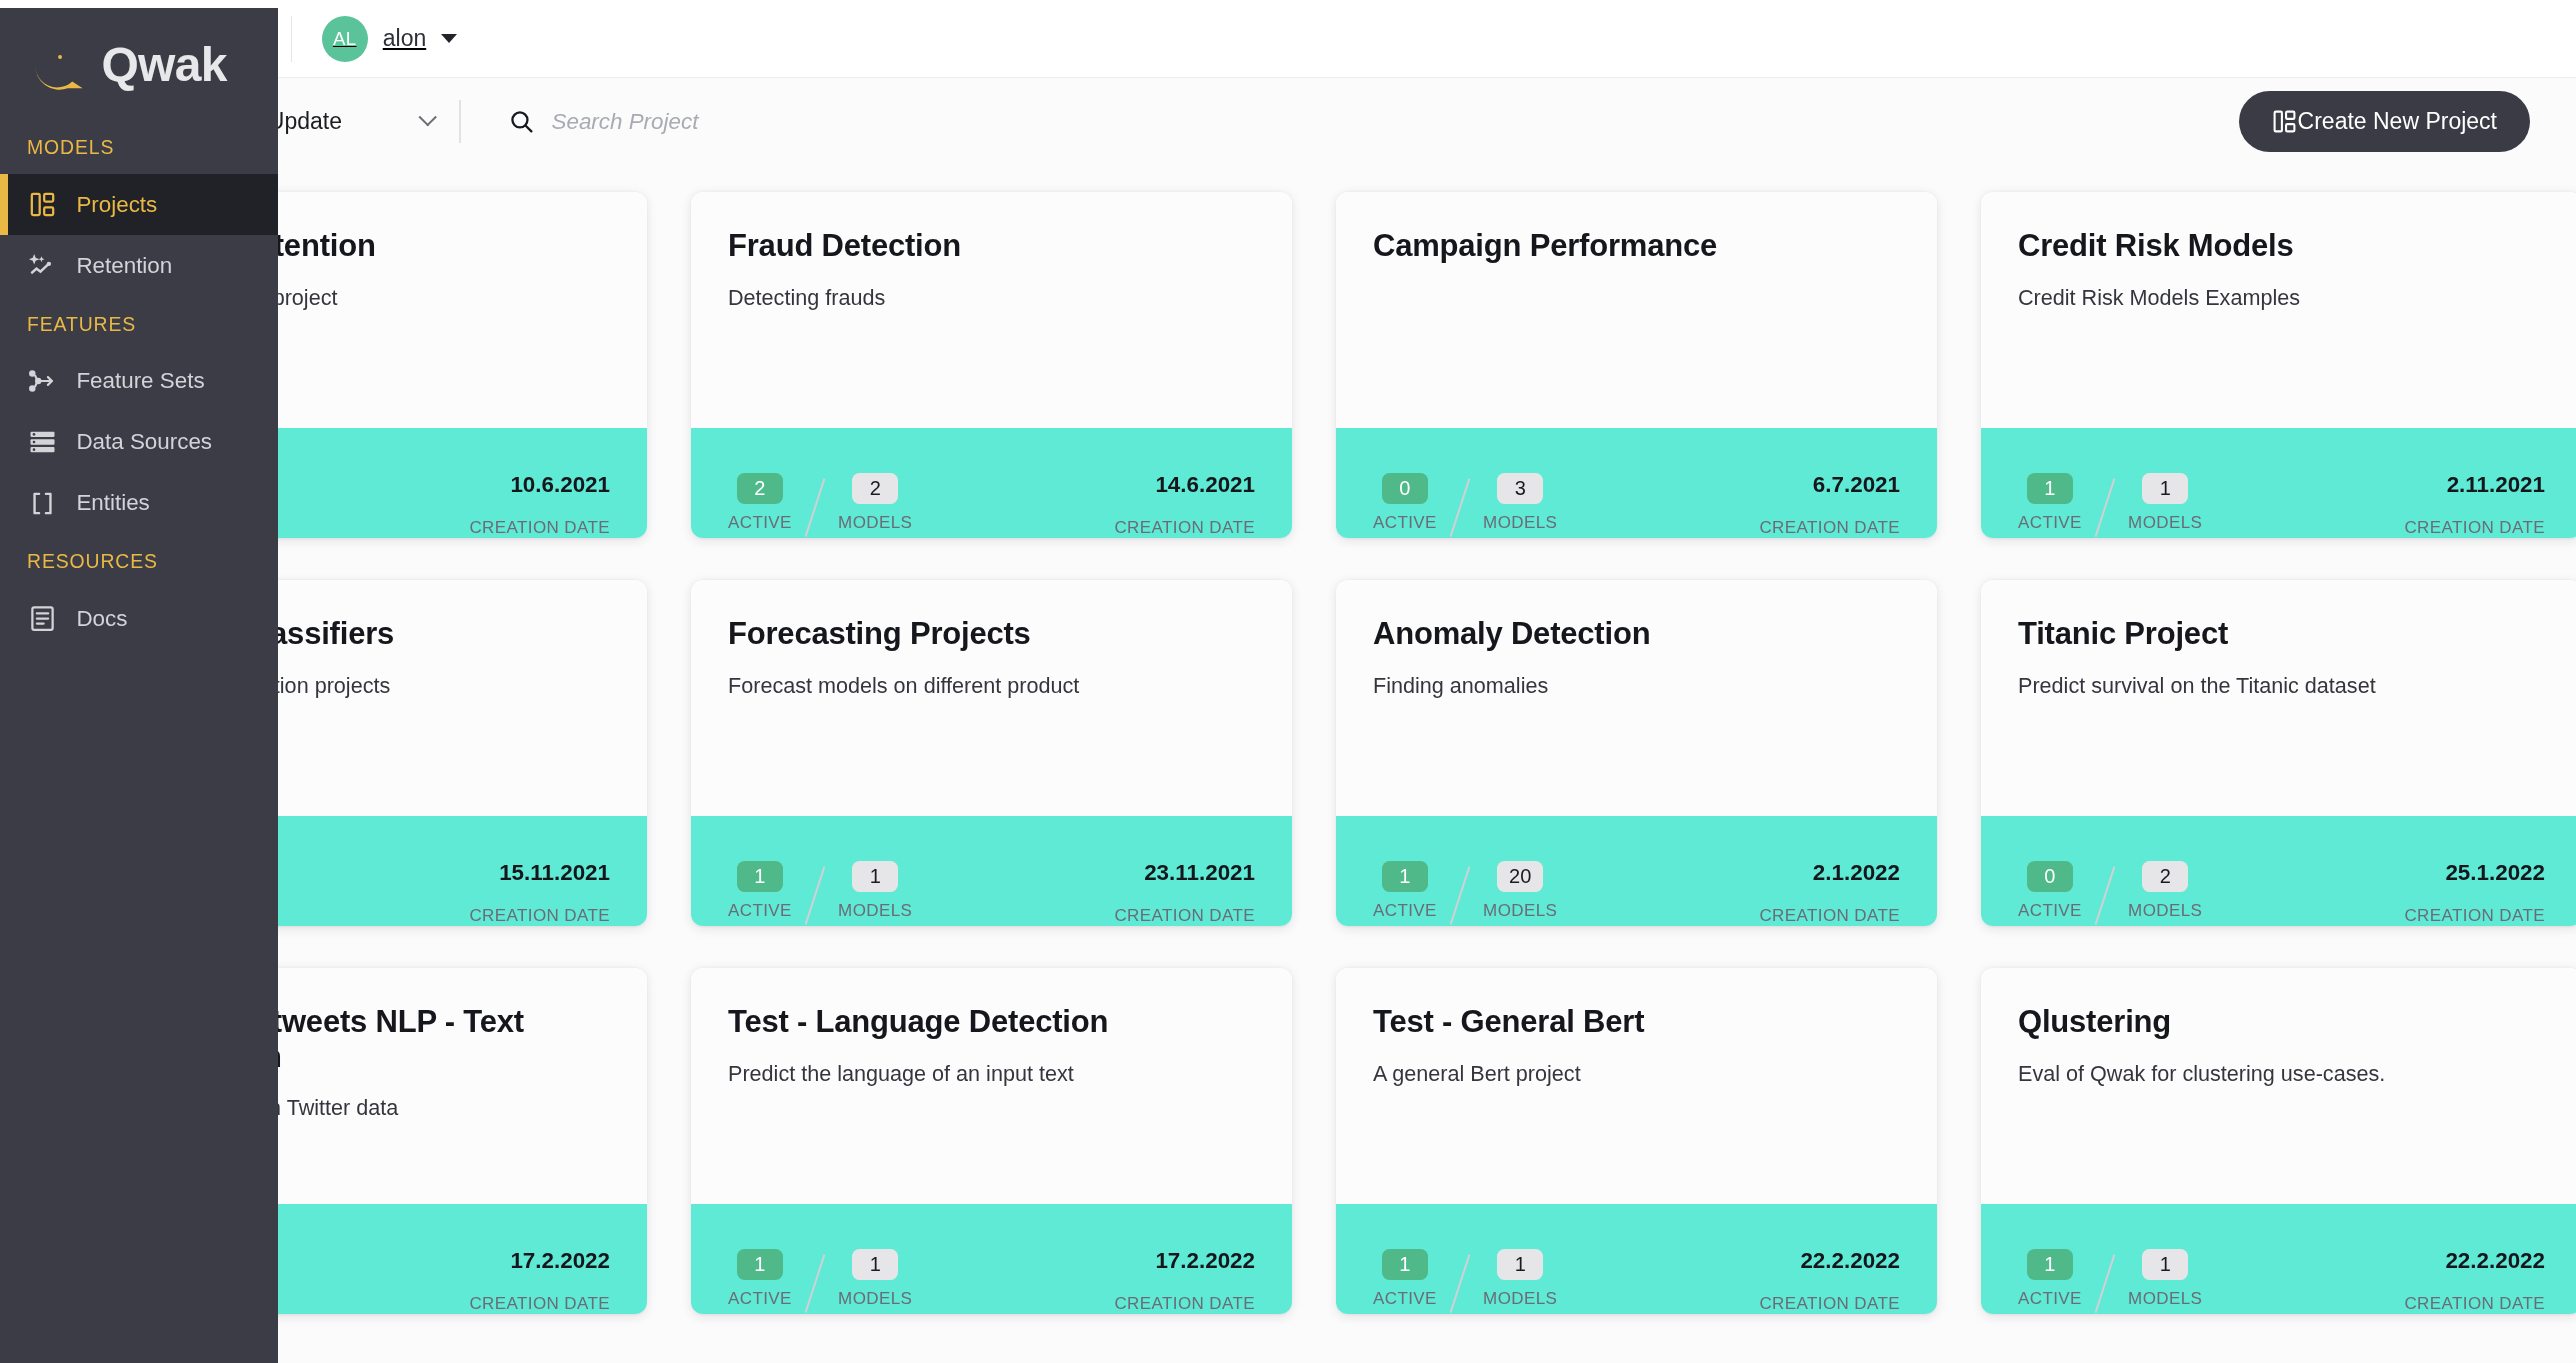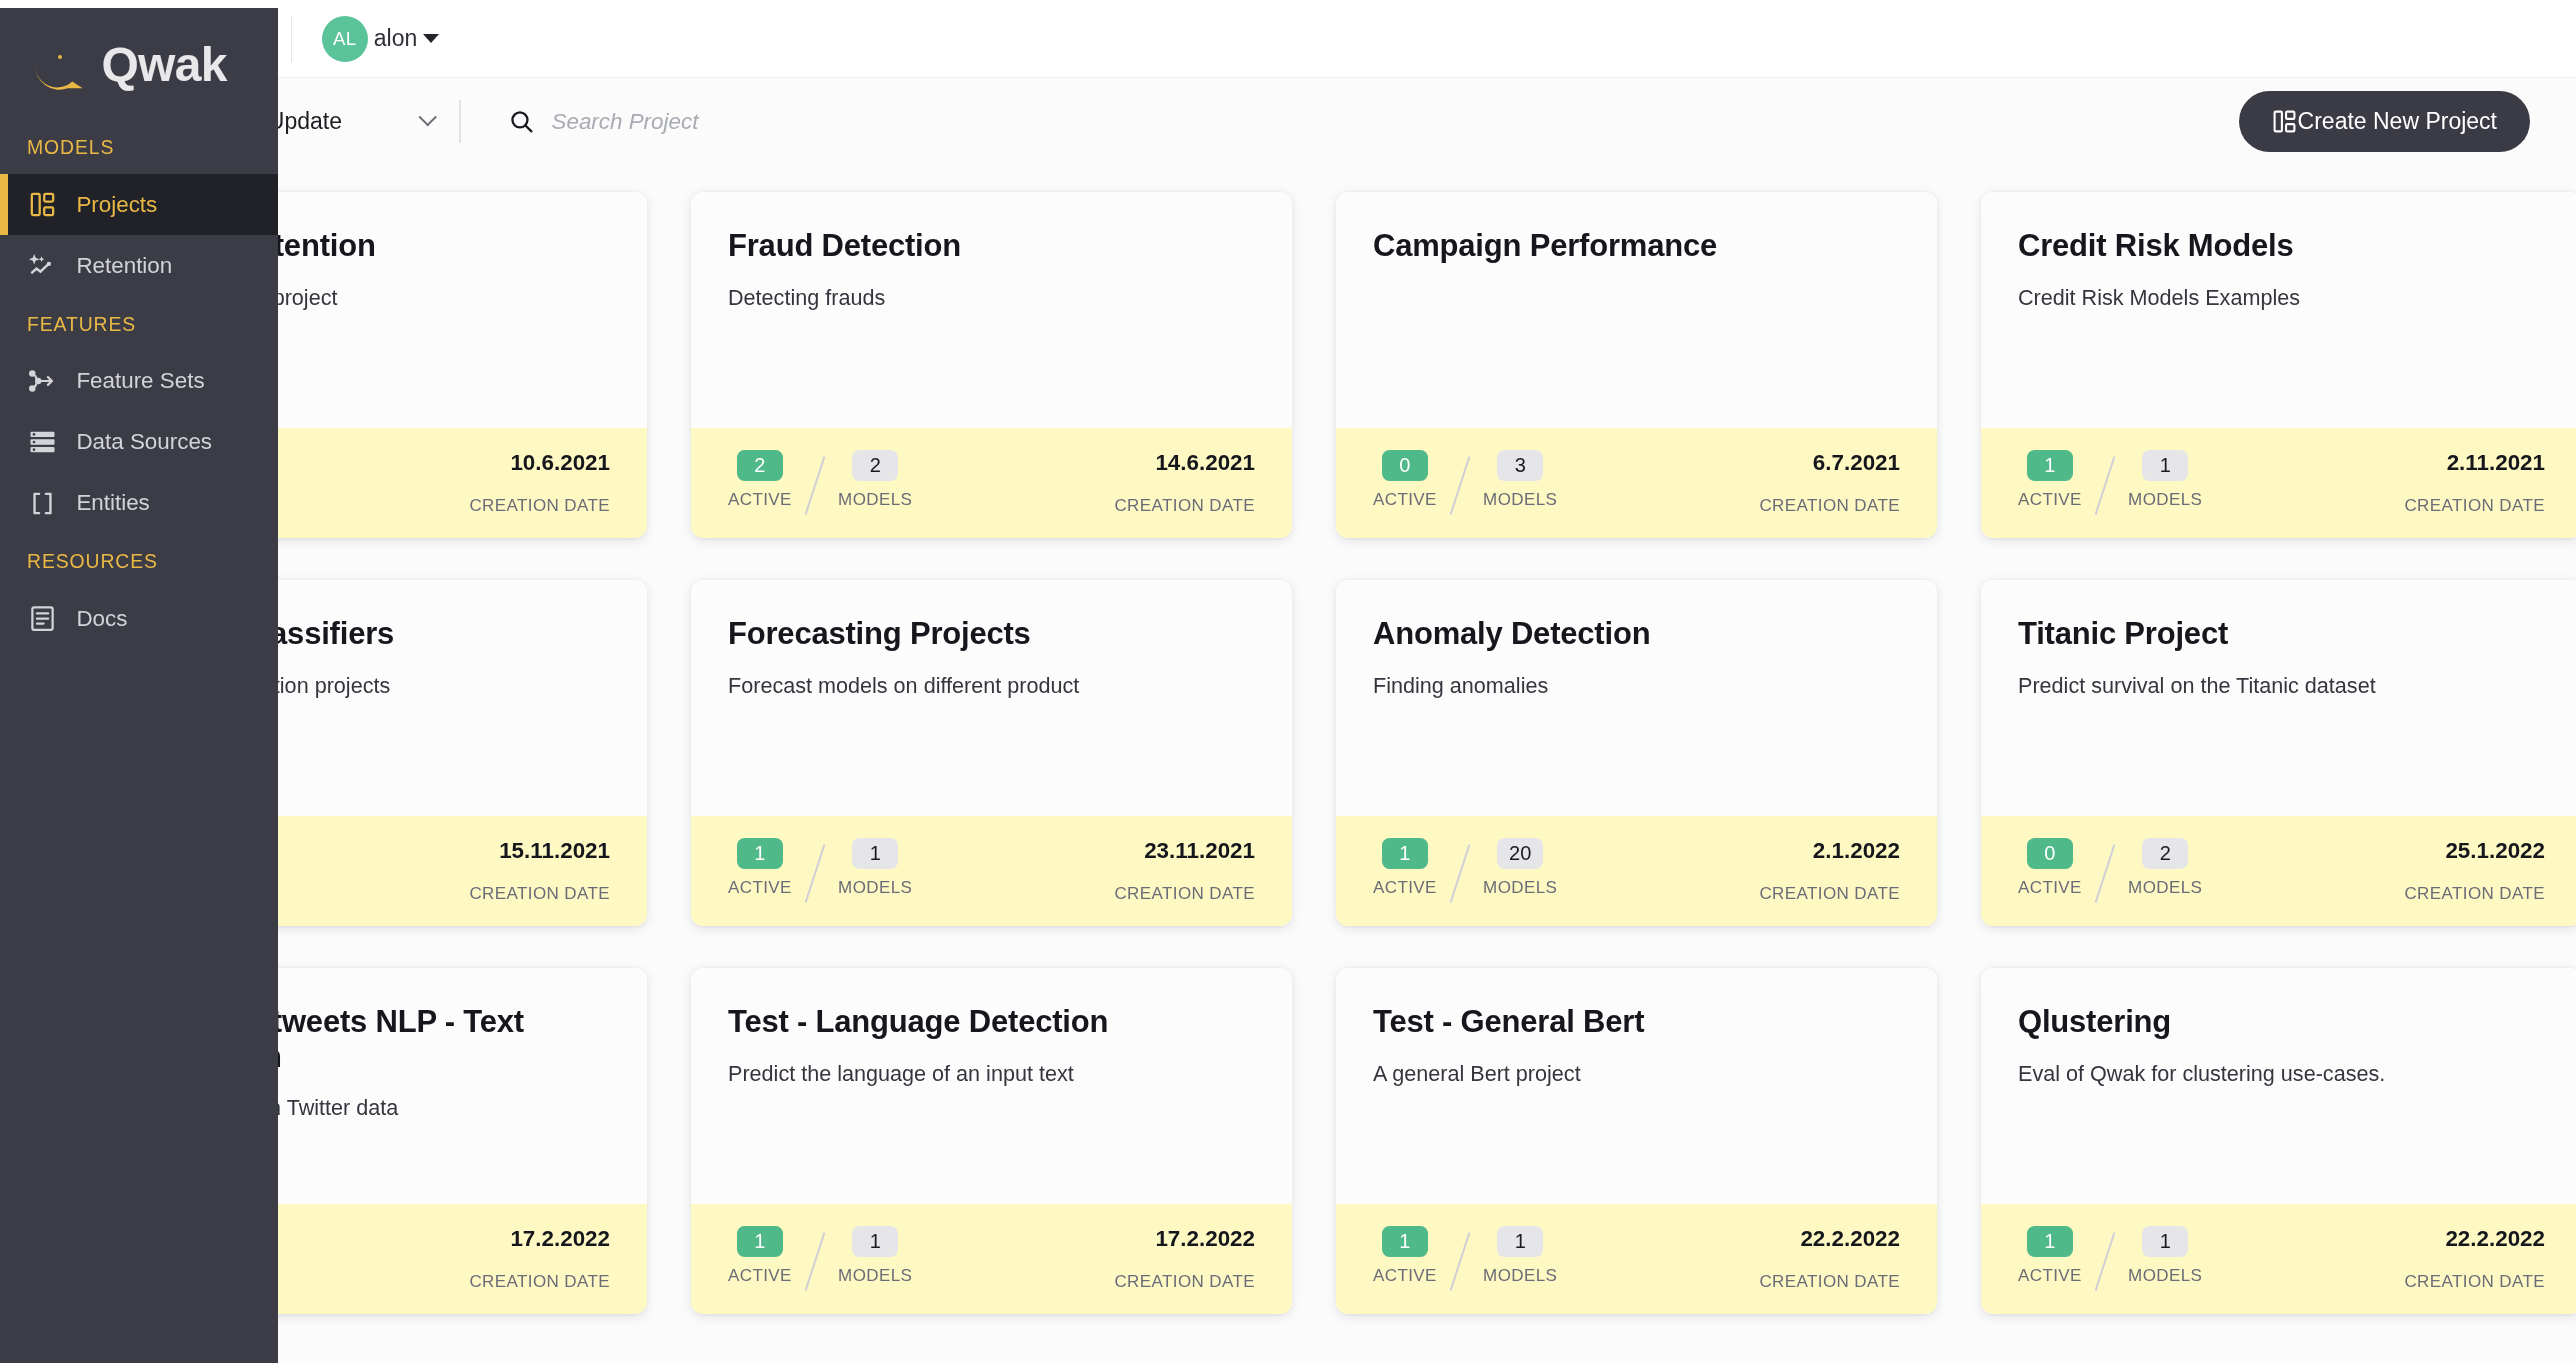--- a/index.html
+++ b/index.html
@@ -27,21 +27,21 @@
   .stack-icon { width: 24px; height: 25px; display: block; }
   .caret {
     width: 0; height: 0;
     border-left: 8.2px solid transparent;
     border-right: 8.2px solid transparent;
     border-top: 9.7px solid #23242a;
   }
   #topbar-divider {
     width: 0.7px; height: 46px; background: #e3e5e8; margin-right: 30px;
   }
-  #user-menu { display: flex; align-items: center; gap: 6px; margin-right: 43px; cursor: pointer; }
+  #user-menu { display: flex; align-items: center; gap: 15px; margin-right: 43px; cursor: pointer; text-decoration: underline; }
   #avatar {
     width: 46px; height: 46px; border-radius: 50%;
     background: #5bc39a; color: #ffffff;
     display: flex; align-items: center; justify-content: center;
     font-size: 18.6px; letter-spacing: 0.4px;
   }
   #user-name { font-size: 23px; color: #2f3037; }
 
   
   #toolbar {
@@ -107,23 +107,23 @@
   .card-body { flex: 1 1 auto; padding: 37px 37px 0 37px; background: #fcfcfd; }
   .card-title {
     font-size: 31px; font-weight: 700; color: #16171c;
     line-height: 1.12; letter-spacing: -0.2px;
   }
   .card-desc {
     margin-top: 20px;
     font-size: 21.6px; color: #35363d; line-height: 1.3;
   }
   .card-footer {
-    height: 110px; background: #fef9c3;
+    height: 110px; background: #5eead4;
     padding: 0 37px;
-    display: flex; align-items: center;
+    display: flex; align-items: flex-end;
   }
   .stats { display: flex; align-items: flex-start; gap: 0; }
   .stat { display: flex; flex-direction: column; align-items: center; }
   .pill {
     min-width: 46px; height: 31px; padding: 0 12px;
     border-radius: 7.5px;
     display: flex; align-items: center; justify-content: center;
     font-size: 20px; font-weight: 500;
   }
   .pill.active  { background: #4fb98a; color: #ffffff; }

